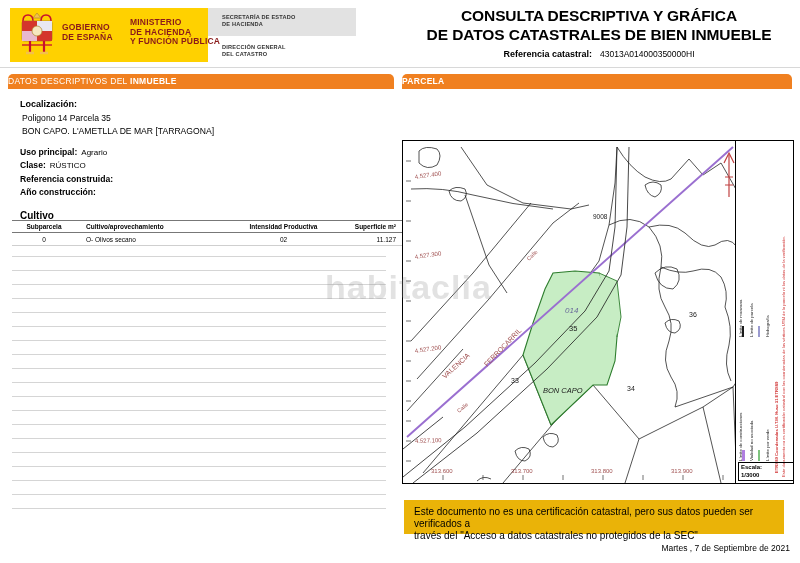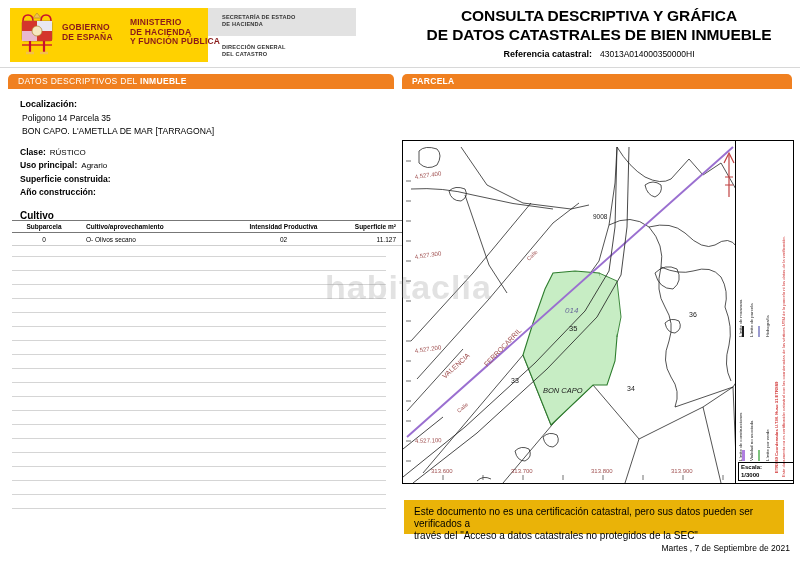--- a/index.html
+++ b/index.html
@@ -25,21 +25,21 @@
   .title-1,.title-2{font-size:15.5px;font-weight:bold;letter-spacing:-0.1px;line-height:19px;}
   .refline{margin-top:5px;font-size:9px;}
   .refline .lbl{font-weight:bold;}
   .refline .val{margin-left:8px;font-weight:normal;font-size:8.5px;}
 
   .hdr-rule{position:absolute;left:0;top:67px;width:800px;height:1px;background:#d8d8d8;}
 
   
   .panel-head{
     background:#F08020;color:#fff;font-weight:bold;font-size:8.5px;
-    height:15px;line-height:15px;padding-left:10px;
+    height:15px;line-height:15px;padding-left:0;
     border-radius:5px 5px 0 0;letter-spacing:.3px;
   }
   .panel-head .soft{font-weight:normal;}
   .left-panel{position:absolute;left:8px;top:74px;width:386px;}
   .right-panel{position:absolute;left:402px;top:74px;width:390px;}
 
   .ldata{padding:9px 0 0 12px;font-size:8.5px;line-height:13.5px;}
   .b{font-weight:bold;}
   .loc-label{font-weight:bold;font-size:9px;}
   .loc-line{font-size:8.6px;padding-left:2px;}
@@ -144,23 +144,23 @@
   </div>
 
   <div class="left-panel">
     <div class="panel-head"><span class="soft">DATOS DESCRIPTIVOS DEL </span><span>INMUEBLE</span></div>
 
     <div class="ldata">
       <div class="loc-label">Localización:</div>
       <div class="loc-line">Poligono 14 Parcela 35</div>
       <div class="loc-line">BON CAPO. L'AMETLLA DE MAR [TARRAGONA]</div>
       <div class="gap"></div>
+      <div class="kv"><span class="k">Uso principal:</span><span class="v">Agrario</span></div>
       <div class="kv"><span class="k">Clase:</span><span class="v">RÚSTICO</span></div>
-      <div class="kv"><span class="k">Uso principal:</span><span class="v">Agrario</span></div>
-      <div class="kv"><span class="k">Superficie construida:</span><span class="v"></span></div>
+      <div class="kv"><span class="k">Referencia construida:</span><span class="v"></span></div>
       <div class="kv"><span class="k">Año construcción:</span><span class="v"></span></div>
     </div>
 
     <div class="cultivo-title">Cultivo</div>
   </div>
 
   <div class="tbl">
     <table>
       <thead>
         <tr>

